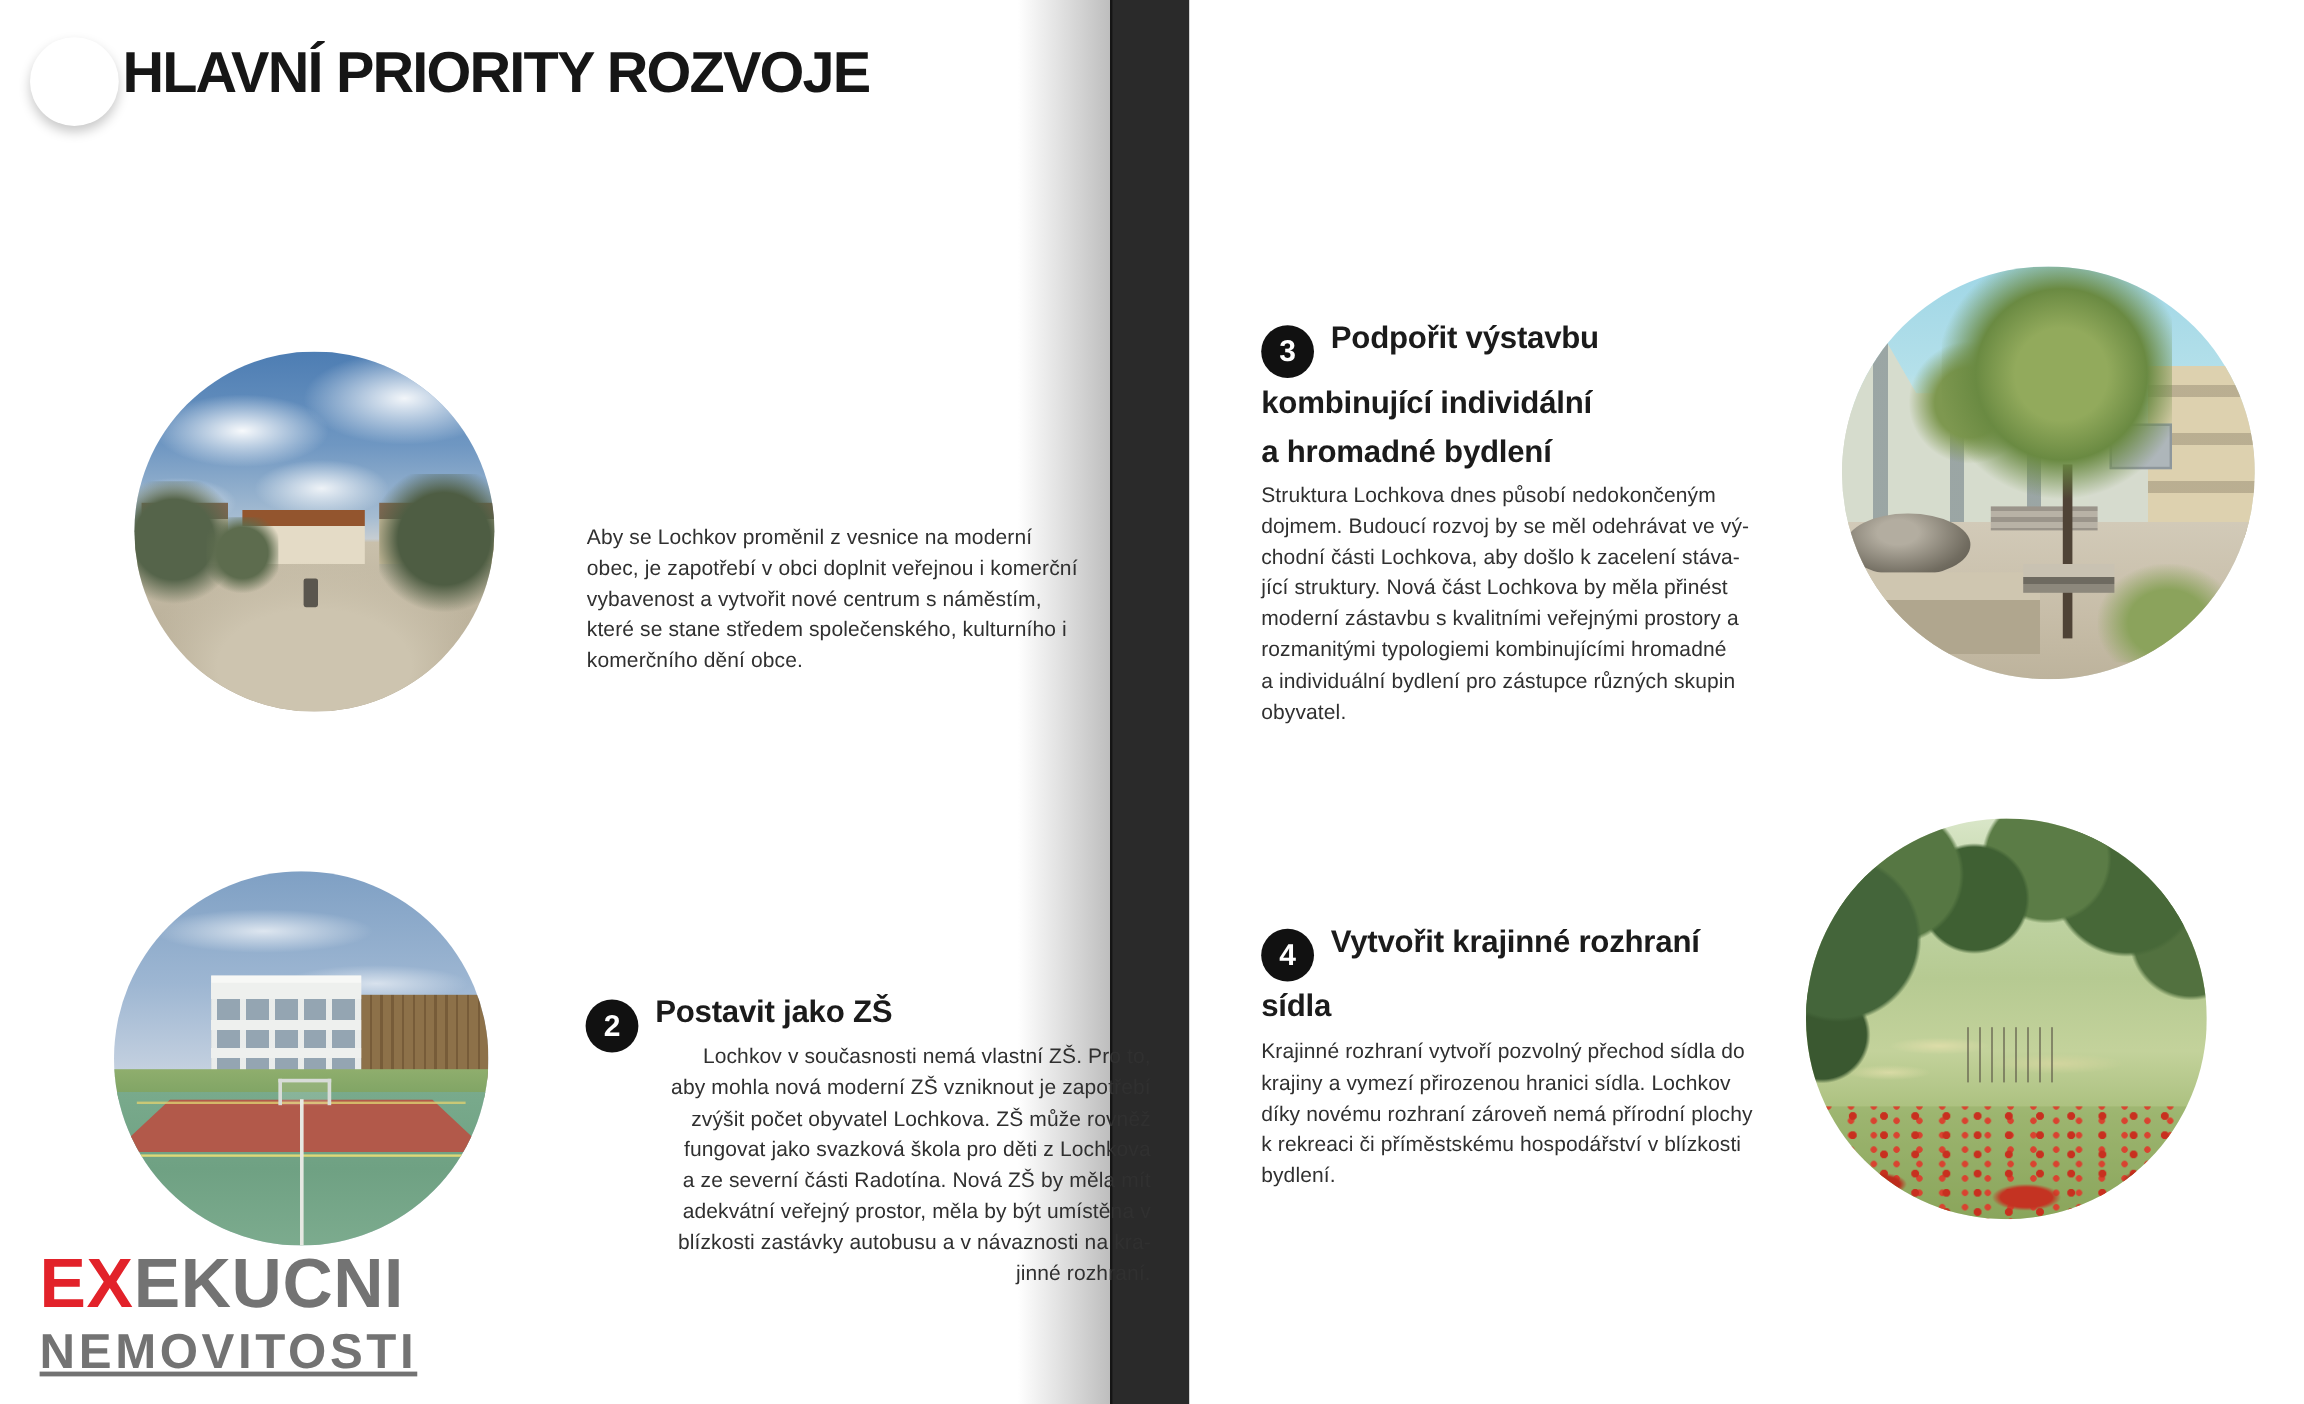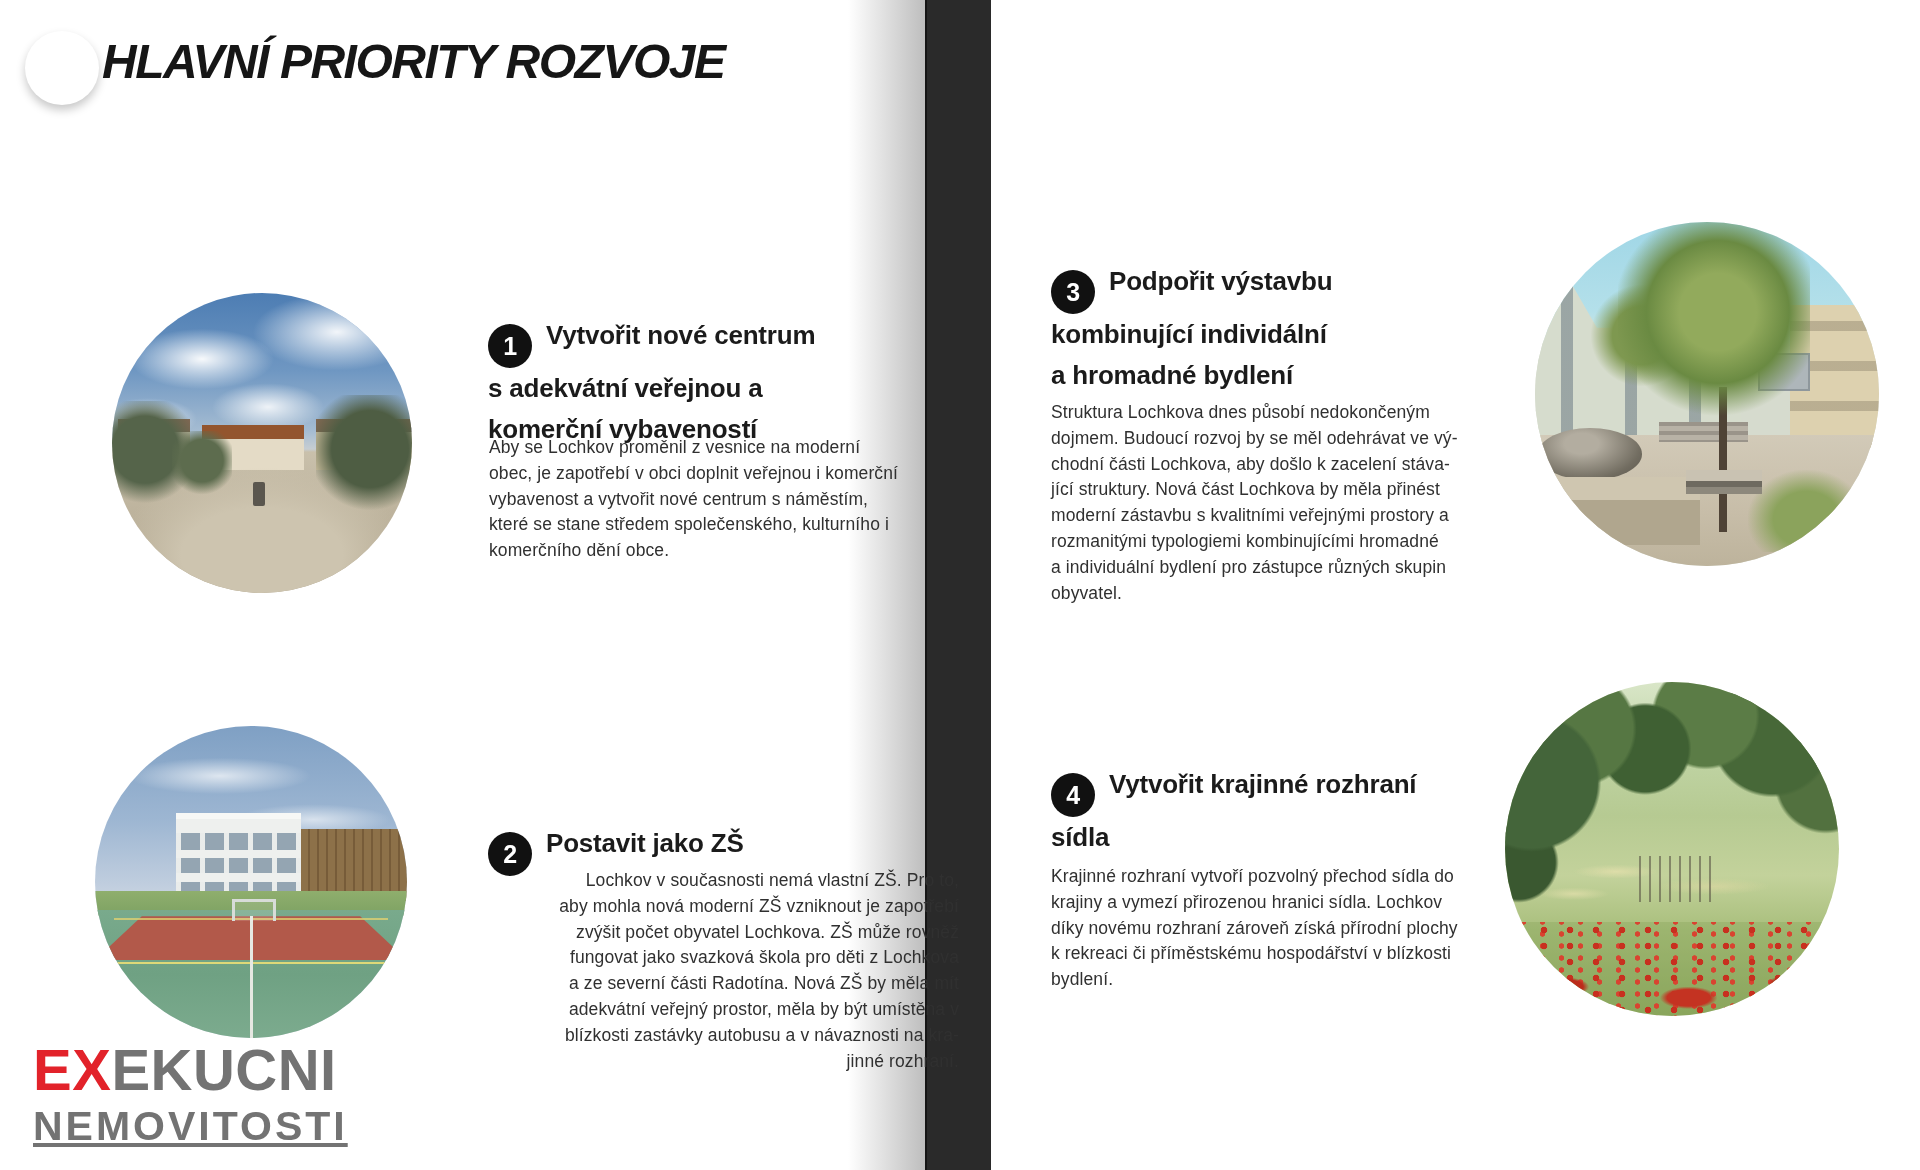--- a/index.html
+++ b/index.html
@@ -121,41 +121,34 @@
 </style>
 </head>
 <body>
 
 <div class="stage">
 
   <div class="gutter-shade"></div>
   <div class="gutter"></div>
 
   <div class="deco-circle"></div>
-  <h1 class="title" style="margin:0;font-style:italic;">HLAVNÍ PRIORITY ROZVOJE</h1>
+  <h1 class="title" style="margin:0;">HLAVNÍ PRIORITY ROZVOJE</h1>
 
   <div class="photo" id="photo1">
     <div class="p1-sky"></div>
     <div class="p1-h1"></div>
     <div class="p1-h2"></div>
     <div class="p1-h3"></div>
     <div class="p1-pave"></div>
     <div class="p1-tree-l"></div>
     <div class="p1-tree-m"></div>
     <div class="p1-tree-r"></div>
     <div class="p1-bin"></div>
   </div>
 
-  <div class="block" style="left:488px;top:315px;width:470px;">
-    <div class="p-head">
-      <span class="badge">1</span><span class="htxt">Vytvořit nové centrum
-s adekvátní veřejnou a
-komerční vybaveností</span>
-    </div>
-  </div>
   <div class="block p-body" style="left:489px;top:435px;width:470px;">Aby se Lochkov proměnil z vesnice na moderní
 obec, je zapotřebí v obci doplnit veřejnou i komerční
 vybavenost a vytvořit nové centrum s náměstím,
 které se stane středem společenského, kulturního i
 komerčního dění obce.</div>
 
   <div class="photo" id="photo2">
     <div class="p2-sky"></div>
     <div class="p2-fence"></div>
     <div class="p2-building"></div>
@@ -224,21 +217,21 @@
   </div>
 
   <div class="block" style="left:1051px;top:764px;width:490px;">
     <div class="p-head">
       <span class="badge">4</span><span class="htxt">Vytvořit krajinné rozhraní
 sídla</span>
     </div>
   </div>
   <div class="block p-body" style="left:1051px;top:864px;width:490px;">Krajinné rozhraní vytvoří pozvolný přechod sídla do
 krajiny a vymezí přirozenou hranici sídla. Lochkov
-díky novému rozhraní zároveň získá přírodní plochy
+díky novému rozhraní zároveň nemá přírodní plochy
 k rekreaci či příměstskému hospodářství v blízkosti
 bydlení.</div>
 
   <div class="logo">
     <div class="logo-line1">
       <span class="lg-red">EX</span><span class="lg-teal">EKUCNI</span>
     </div>
     <div class="logo-line2 lg-teal">NEMOVITOSTI</div>
   </div>
 

